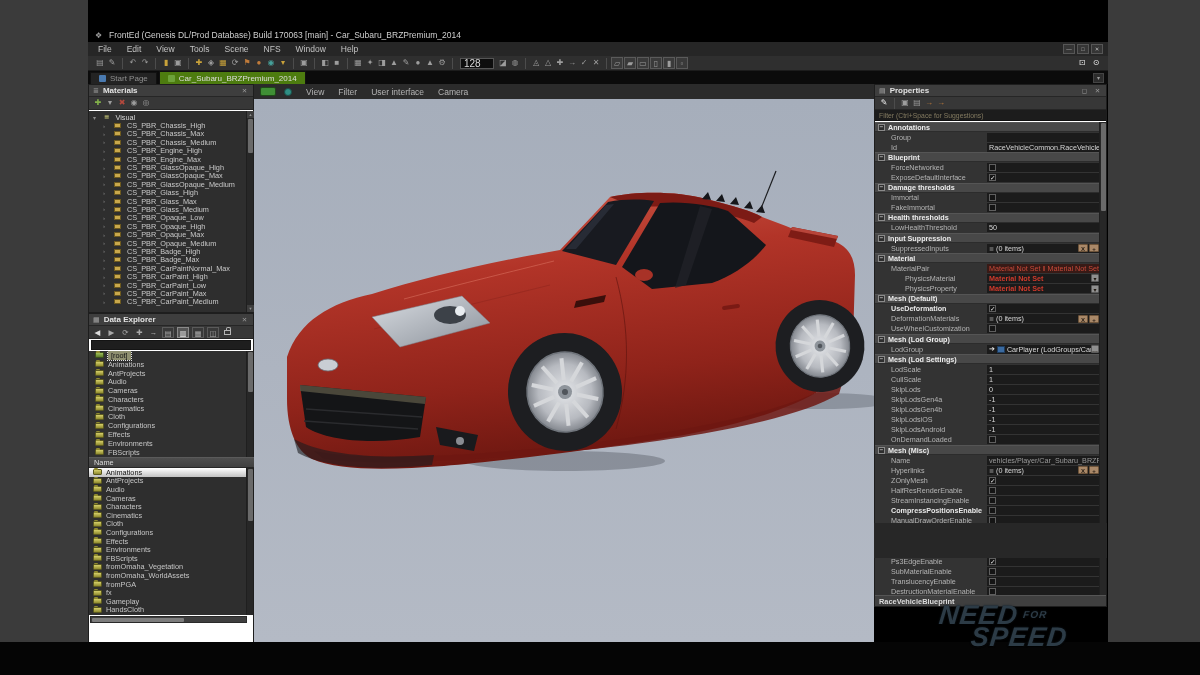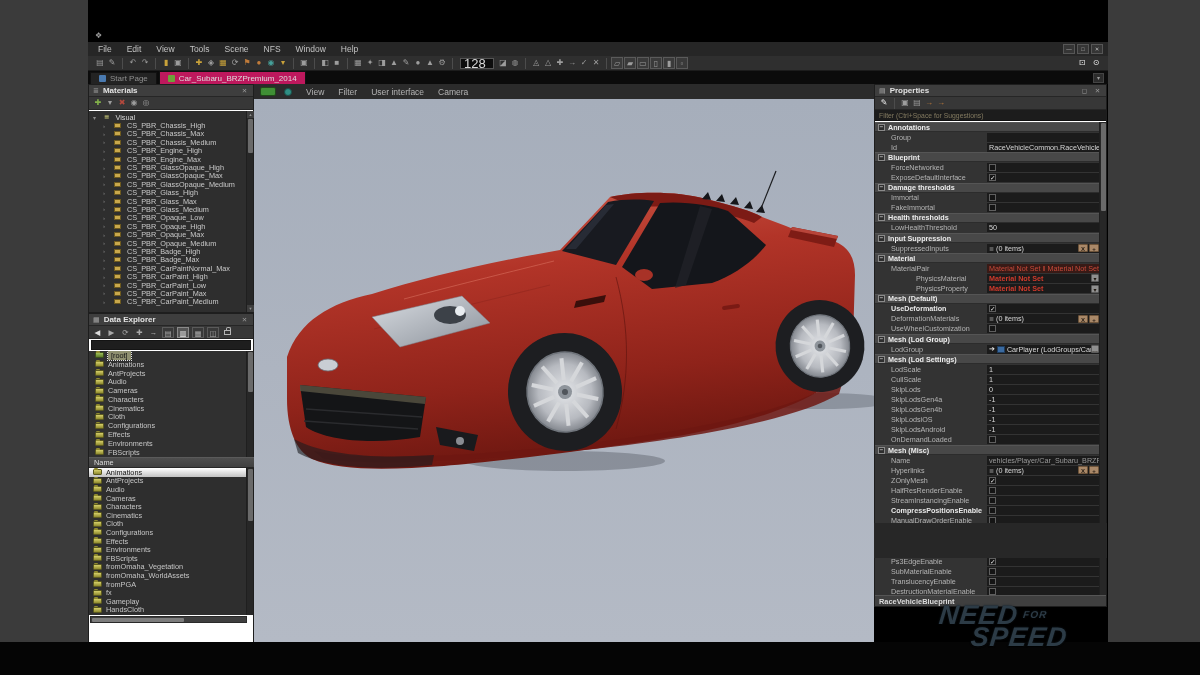--- a/index.html
+++ b/index.html
@@ -17,27 +17,27 @@
 .mitem{cursor:default}
 .winbtns{position:absolute;right:5px;top:2px;display:flex;gap:2px}
 .wbtn{width:12px;height:10px;border:1px solid #565656;background:#353535;color:#bcbcbc;font-size:5.5px;
   display:flex;align-items:center;justify-content:center}
 .toolbar{position:absolute;left:0;top:56px;width:100%;height:15px;background:#2f2f2f;display:flex;align-items:center;
   padding-left:6px;border-bottom:1px solid #1c1c1c}
 .ticon{width:12px;height:12px;font-size:8px;line-height:12px;text-align:center;color:#9d9d9d;flex:0 0 auto}
 .ticon.boxed{border:1px solid #5a5a5a;background:#3a3a3a;margin-right:1px}
 .cy{color:#c9a23a}.co{color:#c07b3a}.ct{color:#46a09a}.cg{color:#82b04a}.cr{color:#b5493d}.cw{color:#e8e8e8}
 .tsep{width:1px;height:11px;background:#4c4c4c;margin:0 4px;flex:0 0 auto}
-.tinput{width:34px;height:11px;background:#0d0d0d;border:1px solid #555;color:#dadada;font-size:13px;
+.tinput{width:34px;height:11px;background:#0d0d0d;border:1px solid #555;color:#dadada;font-size:10px;
   line-height:10px;padding-left:3px;margin:0 3px}
 .tbright{position:absolute;right:6px;top:1px;display:flex;gap:2px}
 .tabbar{position:absolute;left:0;top:71px;width:100%;height:13px;background:#0b0b0b;display:flex;align-items:flex-end;padding-left:2px}
 .tab{display:flex;align-items:center;gap:4px;height:12px;padding:0 8px;font-size:8px;background:#232323;
   color:#8f8f8f;border:1px solid #111;border-bottom:none;margin-right:2px}
-.tab.active{background:#be185d;color:#dedede;height:13px}
+.tab.active{background:#4d7c0f;color:#dedede;height:13px}
 .tabicon{width:7px;height:7px;border-radius:1px}
 .tabicon.blue{background:#4a7ab0}.tabicon.green{background:#6da23a}
 .tabscroll{position:absolute;right:4px;bottom:1px;width:11px;height:10px;border:1px solid #444;background:#2c2c2c;
   color:#9a9a9a;font-size:6px;text-align:center;line-height:9px}
 
 
 .panel{position:absolute;background:#ffffff;border:1px solid #1e1e1e}
 .phead{height:12px;background:#3e3e3e;display:flex;align-items:center;gap:4px;padding:0 4px;
   font-size:8px;color:#e2e2e2;font-weight:bold;border-bottom:1px solid #262626}
 .phicon{font-size:7px;color:#9e9e9e;font-weight:normal}
@@ -100,21 +100,21 @@
 #properties{left:786px;top:0;width:233px;height:523px}
 .pfilter{height:11px;margin:0;background:#1c1c1c;border-bottom:1px solid #101010;font-size:6.8px;
   color:#837a60;display:flex;align-items:center;padding-left:4px}
 .grid{position:absolute;left:0;top:37px;width:226px;bottom:11px;overflow:hidden;background:#333}
 .prow{height:10.1px;display:flex;align-items:center;font-size:7.2px;position:relative}
 .prow.sec{background:#484848;border-top:1px solid #555;border-bottom:1px solid #2c2c2c;color:#ececec;font-weight:bold}
 .secbox{width:7px;height:7px;border:1px solid #8a8a8a;background:#2e2e2e;color:#cfcfcf;font-size:6px;
   line-height:5px;text-align:center;margin:0 3px}
 .plabel{width:112px;padding-left:16px;color:#b5b5b5;white-space:nowrap;overflow:hidden;flex:0 0 auto}
 .plabel.b{color:#e9e9e9;font-weight:bold}
-.plabel.ind{padding-left:41px}
+.plabel.ind{padding-left:30px}
 .pval{flex:1;height:9px;background:#1b1b1b;margin-right:1px;display:flex;align-items:center;
   padding:0 2px;color:#d8d8d8;white-space:nowrap;overflow:hidden;position:relative}
 .pval.red{color:#cf3a2c;font-weight:bold}
 .pval.pair{background:#381a16;color:#c84a3a}
 .pval.right{justify-content:flex-end;direction:rtl}
 .pval.dim{color:#9a9a9a}
 .cb{width:7px;height:7px;background:#151515;border:1px solid #5f5f5f;color:#ededed;font-size:6.5px;
   line-height:6px;text-align:center;flex:0 0 auto}
 .listicon{color:#8f8f8f;font-size:6px;margin-right:2px}
 .ibtns{position:absolute;right:1px;top:0;height:9px;display:flex;gap:1px;align-items:center}
@@ -139,20 +139,21 @@
 .nfs3{font-size:27px;letter-spacing:1px;margin-left:34px;display:block}
 </style>
 </head>
 <body>
 
 <div class="stage">
   <div class="app">
 
     <div class="titlebar">
       <span class="appicon">❖</span>
+      <span>FrontEd (Genesis DL/Prod Database) Build 170063 [main] - Car_Subaru_BRZPremium_2014</span>
     </div>
 
     <div class="menubar">
       <span class="menuitems">
           <span class="mitem">File</span>
           <span class="mitem">Edit</span>
           <span class="mitem">View</span>
           <span class="mitem">Tools</span>
           <span class="mitem">Scene</span>
           <span class="mitem">NFS</span>

